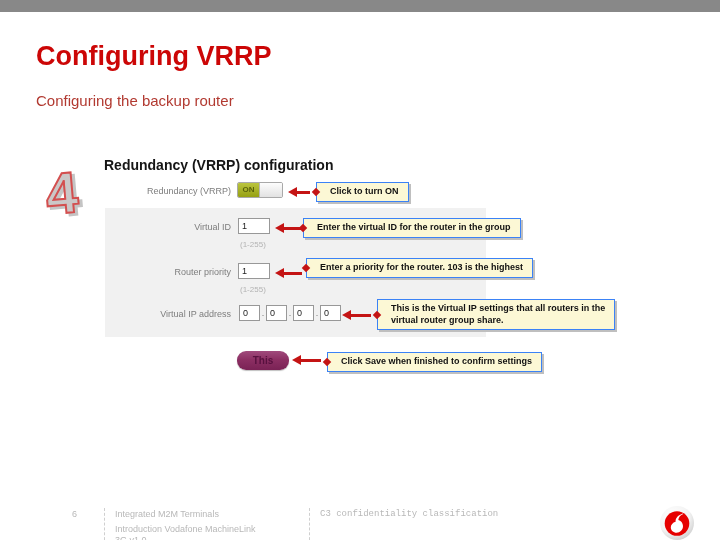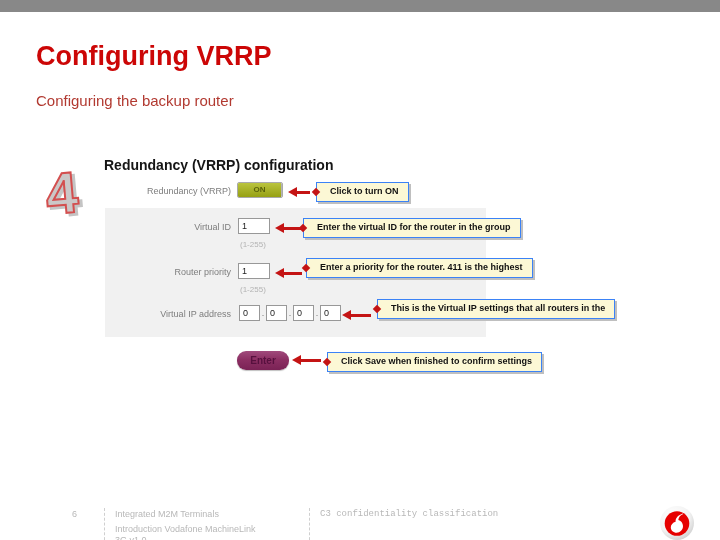--- a/index.html
+++ b/index.html
@@ -13,21 +13,21 @@
   #subtitle{left:36px;top:80px;font-size:15px;color:#b23a31;}
   
   #panel-heading{left:104px;top:145px;font-size:14px;font-weight:bold;color:#151515;}
   #gray-panel{left:105px;top:196px;width:381px;height:129px;background:#f1f1f1;}
   .flabel{position:absolute;width:130px;text-align:right;font-size:9px;color:#7d7d7d;}
   .hint{position:absolute;font-size:8px;color:#b3b3b3;}
   .tb{position:absolute;background:#fff;border:1px solid #989898;box-sizing:border-box;
       font-size:9px;color:#222;padding:0 3px;height:16px;font-family:"Liberation Sans",sans-serif;}
   #toggle{left:237px;top:170px;width:46px;height:16px;border:1px solid #a9a9a9;border-radius:2px;
       display:flex;overflow:hidden;background:#fff;box-sizing:border-box;}
-  #toggle .on{width:43px;background:linear-gradient(#bac43e,#96a013);color:#59610a;
+  #toggle .on{width:21px;background:linear-gradient(#bac43e,#96a013);color:#59610a;
       font-size:8px;font-weight:bold;text-align:center;line-height:14px;}
   #toggle .knob{flex:1;background:linear-gradient(#fdfdfd,#e2e2e2);border-left:1px solid #b5b5b5;}
   #ip-group{left:239px;top:293px;display:flex;align-items:center;}
   #ip-group .octet{position:static;width:21px;margin:0;}
   #ip-group .sep{width:6px;text-align:center;font-size:9px;color:#777;}
   #save-btn{left:237px;top:339px;width:52px;height:19px;border-radius:9px;cursor:pointer;
       background:linear-gradient(#a04a7c 0%,#8c2f63 45%,#7a2255 100%);
       color:#57103e;font-size:10px;font-weight:bold;text-align:center;line-height:19px;
       box-shadow:0 1px 1px rgba(0,0,0,0.25);}
   
@@ -81,21 +81,21 @@
   <div class="abs" id="ip-group">
     <input class="tb octet" value="0" style="">
     <span class="sep">.</span>
     <input class="tb octet" value="0" style="">
     <span class="sep">.</span>
     <input class="tb octet" value="0" style="">
     <span class="sep">.</span>
     <input class="tb octet" value="0" style="">
   </div>
 
-  <div class="abs" id="save-btn">Enter</div>
+  <div class="abs" id="save-btn">This</div>
 
   <div class="arrow" style="left:288px;top:175px;">
       <span class="head"></span>
       <span class="shaft" style="width:13px;"></span>
     </div>
   <div class="arrow" style="left:275px;top:211px;">
       <span class="head"></span>
       <span class="shaft" style="width:18px;"></span>
     </div>
   <div class="arrow" style="left:275px;top:256px;">
@@ -114,25 +114,26 @@
   <div class="callout" style="left:316px;top:170px;">
     <span class="diamond"></span>
     <div>Click to turn ON</div>
   </div>
   <div class="callout" style="left:303px;top:206px;">
     <span class="diamond"></span>
     <div>Enter the virtual ID for the router in the group</div>
   </div>
   <div class="callout" style="left:306px;top:246px;">
     <span class="diamond"></span>
-    <div>Enter a priority for the router. 411 is the highest</div>
+    <div>Enter a priority for the router. 103 is the highest</div>
   </div>
   <div class="callout" style="left:377px;top:287px;">
     <span class="diamond"></span>
     <div>This is the Virtual IP settings that all routers in the</div>
+    <div>virtual router group share.</div>
   </div>
   <div class="callout" style="left:327px;top:340px;">
     <span class="diamond"></span>
     <div>Click Save when finished to confirm settings</div>
   </div>
 
   <div class="foot" style="left:72px;top:497px;">6</div>
   <div class="fdiv" style="left:104px;"></div>
   <div class="foot" style="left:115px;top:497px;">Integrated M2M Terminals</div>
   <div class="foot" style="left:115px;top:512px;">Introduction Vodafone MachineLink</div>

